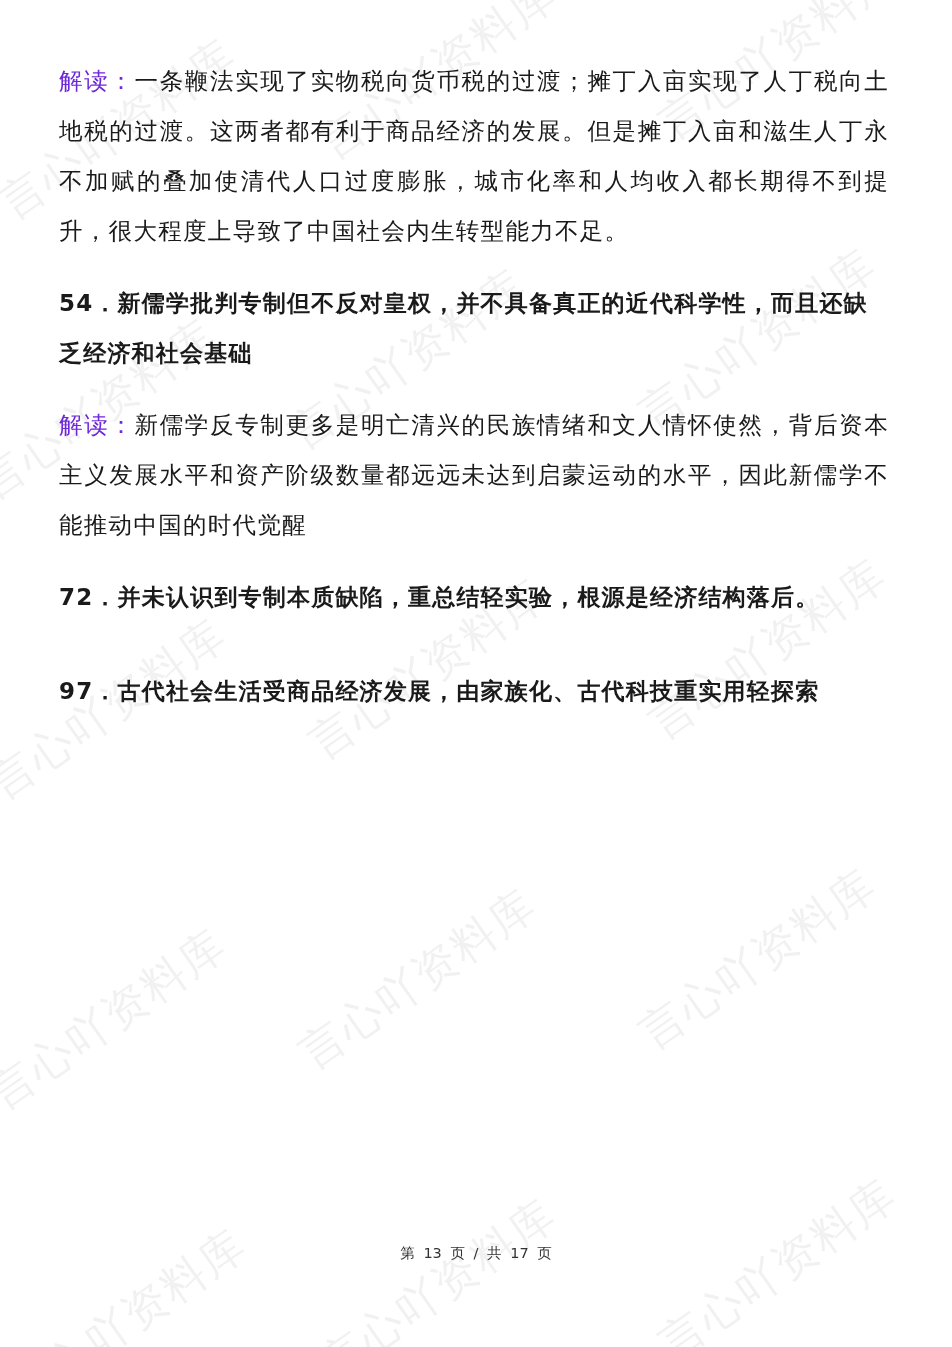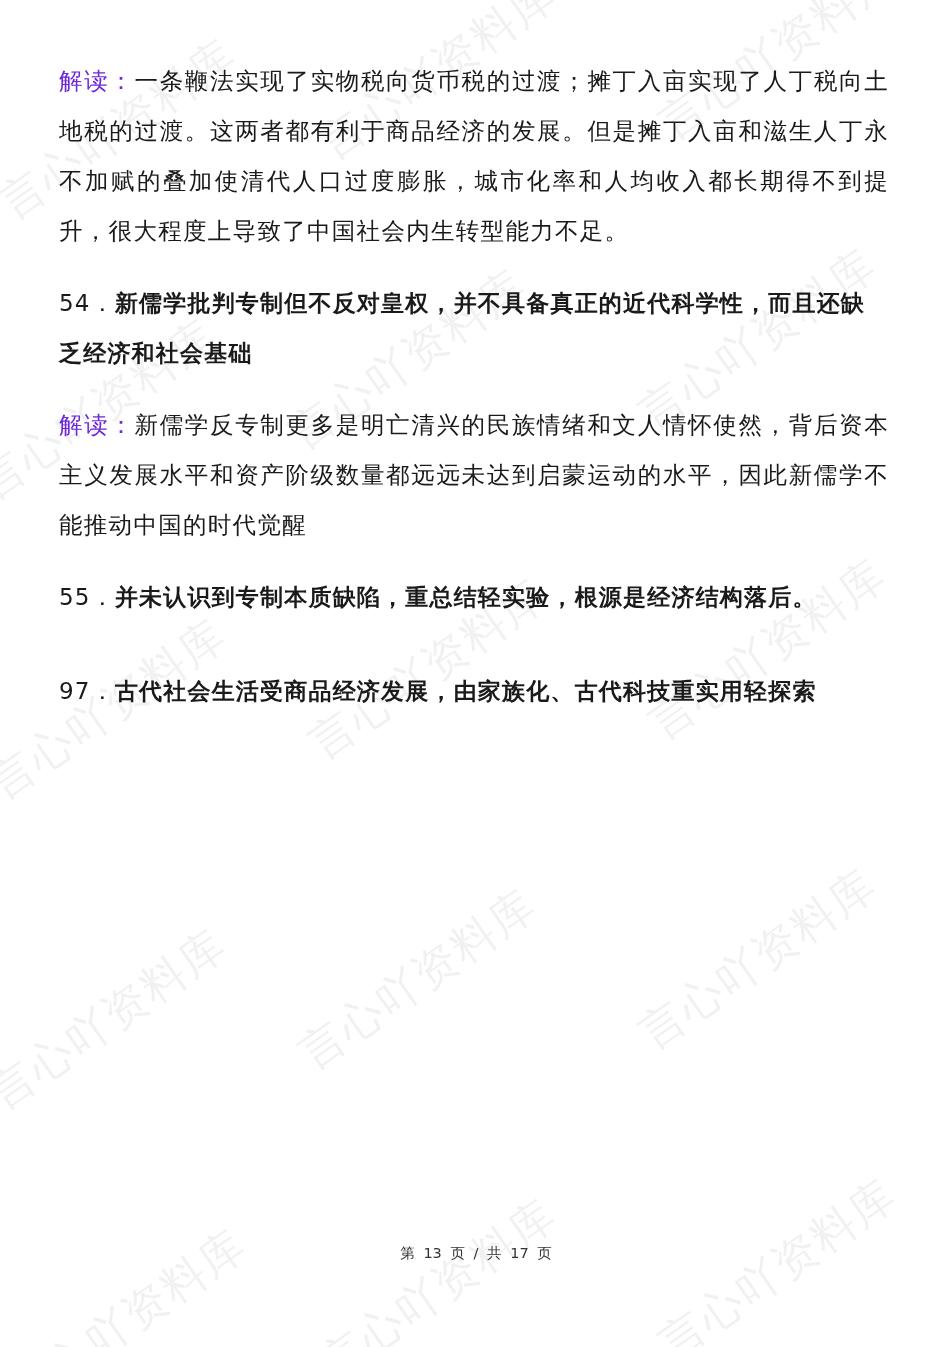--- a/index.html
+++ b/index.html
@@ -16,21 +16,21 @@
   .page { position: absolute; left: 59px; top: 56px; width: 830px; z-index: 1; }
   .para {
     font-size: 23.5px; line-height: 50px; text-align: justify; text-align-last: left;
     margin: 0; letter-spacing: 1.3px;
   }
   .label { color: #6d28d9; }
   .heading {
     font-family: "DejaVu Sans", sans-serif; font-weight: bold;
     font-size: 23px; line-height: 50px; margin: 0; letter-spacing: 1.2px;
   }
-  .num { font-weight: normal; margin-top: 36px; }
+  .num { font-weight: bold; margin-top: 36px; }
   .gap-h { height: 22px; }
   .gap-p { height: 22px; }
   .footer {
     position: absolute; top: 1244px; left: 0; width: 952px; text-align: center;
     font-family: "DejaVu Sans", sans-serif; font-size: 14.5px; color: #333; z-index: 1;
     word-spacing: 4px;
   }
 </style>
 </head>
 <body>
@@ -64,21 +64,21 @@
     <span class="num">54．</span><span>新儒学批判专制但不反对皇权，并不具备真正的近代科学性，而且还缺乏经济和社会基础</span>
   </p>
   <div class="gap-p"></div>
 
   <p class="para">
     <span class="label">解读：</span><span>新儒学反专制更多是明亡清兴的民族情绪和文人情怀使然，背后资本主义发展水平和资产阶级数量都远远未达到启蒙运动的水平，因此新儒学不能推动中国的时代觉醒</span>
   </p>
   <div class="gap-h"></div>
 
   <p class="heading">
-    <span class="num">55．</span><span>并未认识到专制本质缺陷，重总结轻实验，根源是经济结构落后。</span>
+    <span class="num">72．</span><span>并未认识到专制本质缺陷，重总结轻实验，根源是经济结构落后。</span>
   </p>
   <div class="gap-p"></div>
 
   <div class="gap-h"></div>
 
   <p class="heading">
     <span class="num">97．</span><span>古代社会生活受商品经济发展，由家族化、古代科技重实用轻探索</span>
   </p>
   <div class="gap-p"></div>
 

